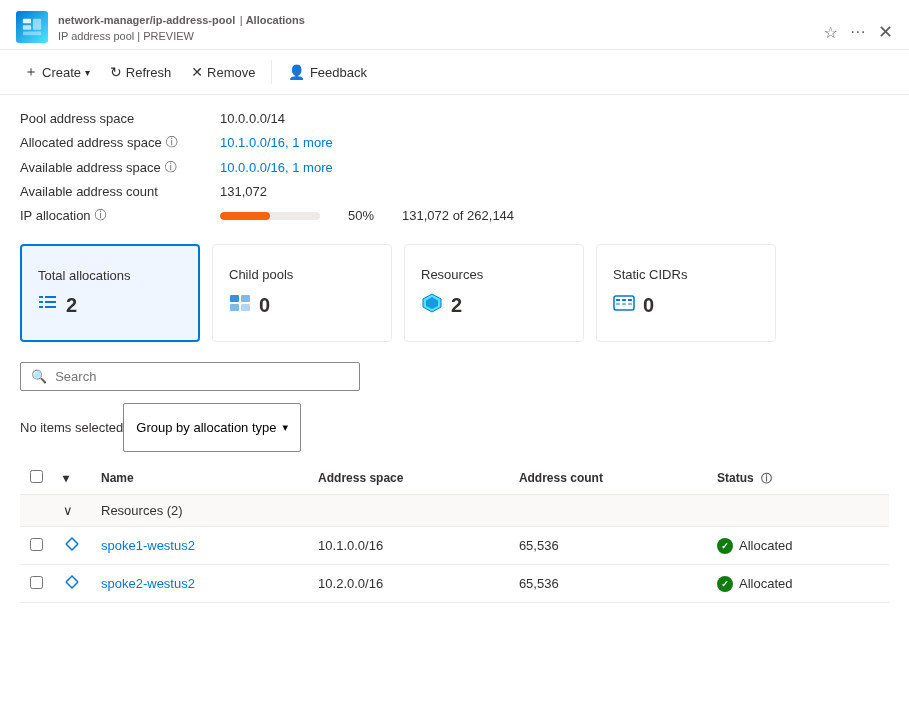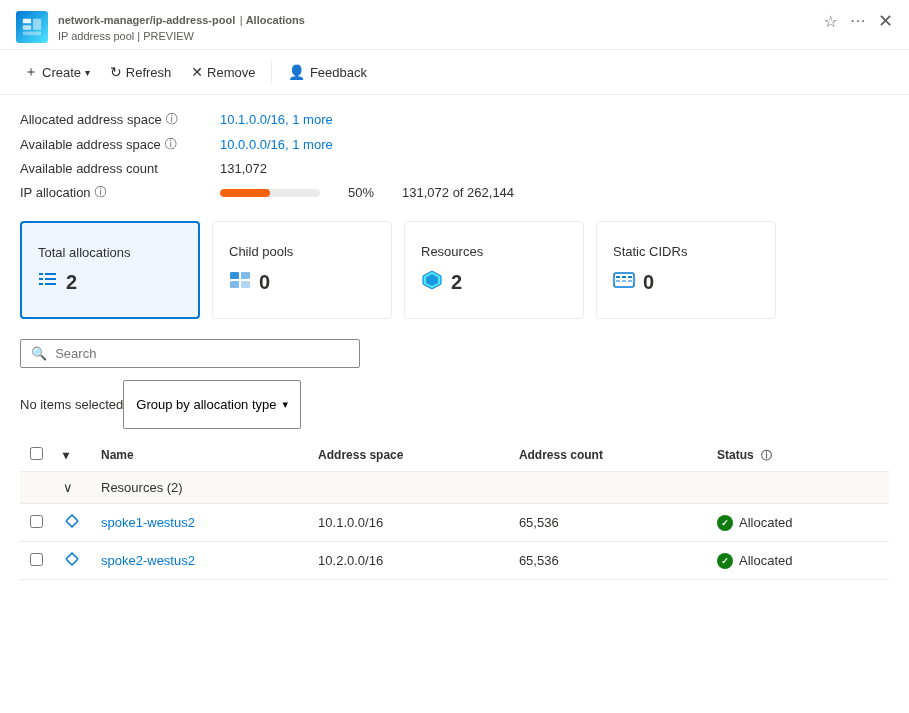--- a/index.html
+++ b/index.html
@@ -1,19 +1,19 @@
 <!DOCTYPE html>
 <html><head>
   <meta charset="utf-8">
   <style>
     * { box-sizing: border-box; margin: 0; padding: 0; }
     body { font-family: 'Segoe UI', Arial, sans-serif; font-size: 13px; color: #323130; background: #fff; width: 909px; height: 713px; overflow: hidden; }
 
     .title-bar {
-      display: flex; align-items: flex-start; justify-content: space-between;
+      display: flex; align-items: flex-end; justify-content: space-between;
       padding: 10px 16px 6px 16px; border-bottom: 1px solid #edebe9;
     }
     .title-bar-left { display: flex; align-items: center; gap: 10px; }
     .title-text h1 { font-size: 16px; font-weight: 600; color: #323130; }
     .title-text span { font-size: 11px; color: #605e5c; }
     .title-bar-right { display: flex; gap: 12px; }
 
     .toolbar {
       display: flex; align-items: center; gap: 4px;
       padding: 8px 16px; border-bottom: 1px solid #edebe9;
@@ -169,20 +169,24 @@
   <button class="toolbar-btn">
     <span class="icon">👤</span>
     <span>Feedback</span>
   </button>
 </div>
 
 <div class="content">
 
   <div class="info-table">
 
+    <div class="info-row">
+      <span class="info-label">Pool address space</span>
+      <span class="info-value">10.0.0.0/14</span>
+    </div>
 
     <div class="info-row">
       <span class="info-label">
         Allocated address space
         <span class="info-icon">ⓘ</span>
       </span>
       <a class="info-value link">10.1.0.0/16, 1 more</a>
     </div>
 
     <div class="info-row">

